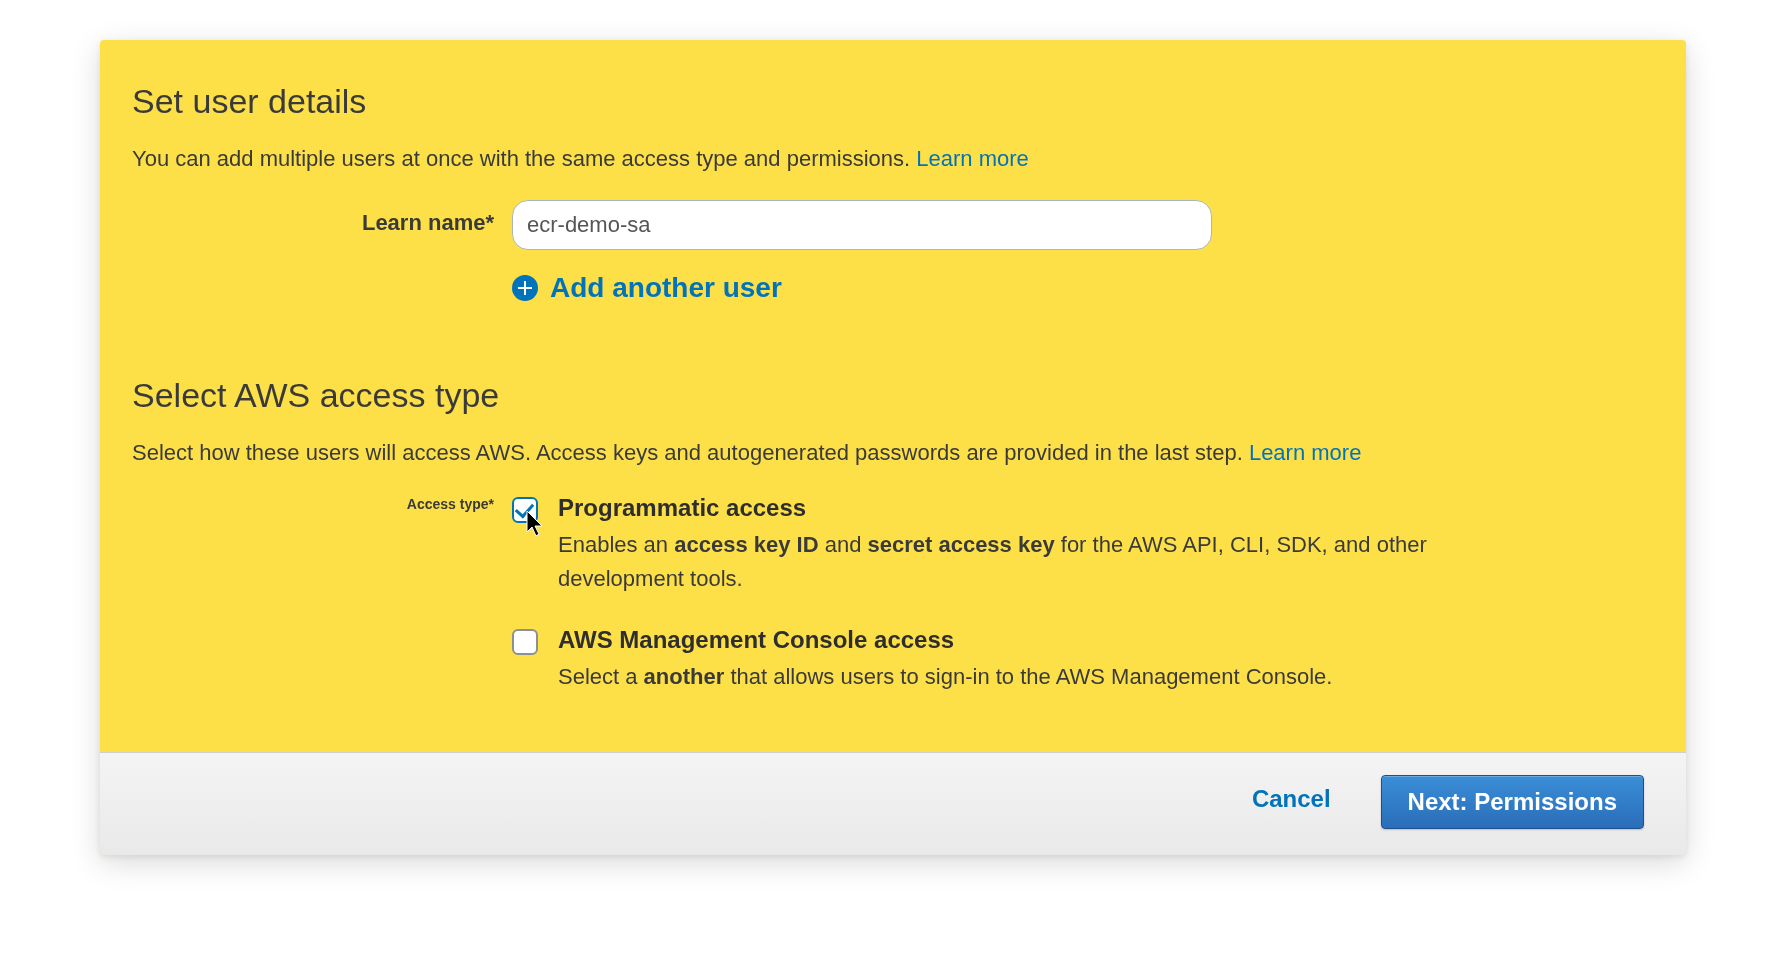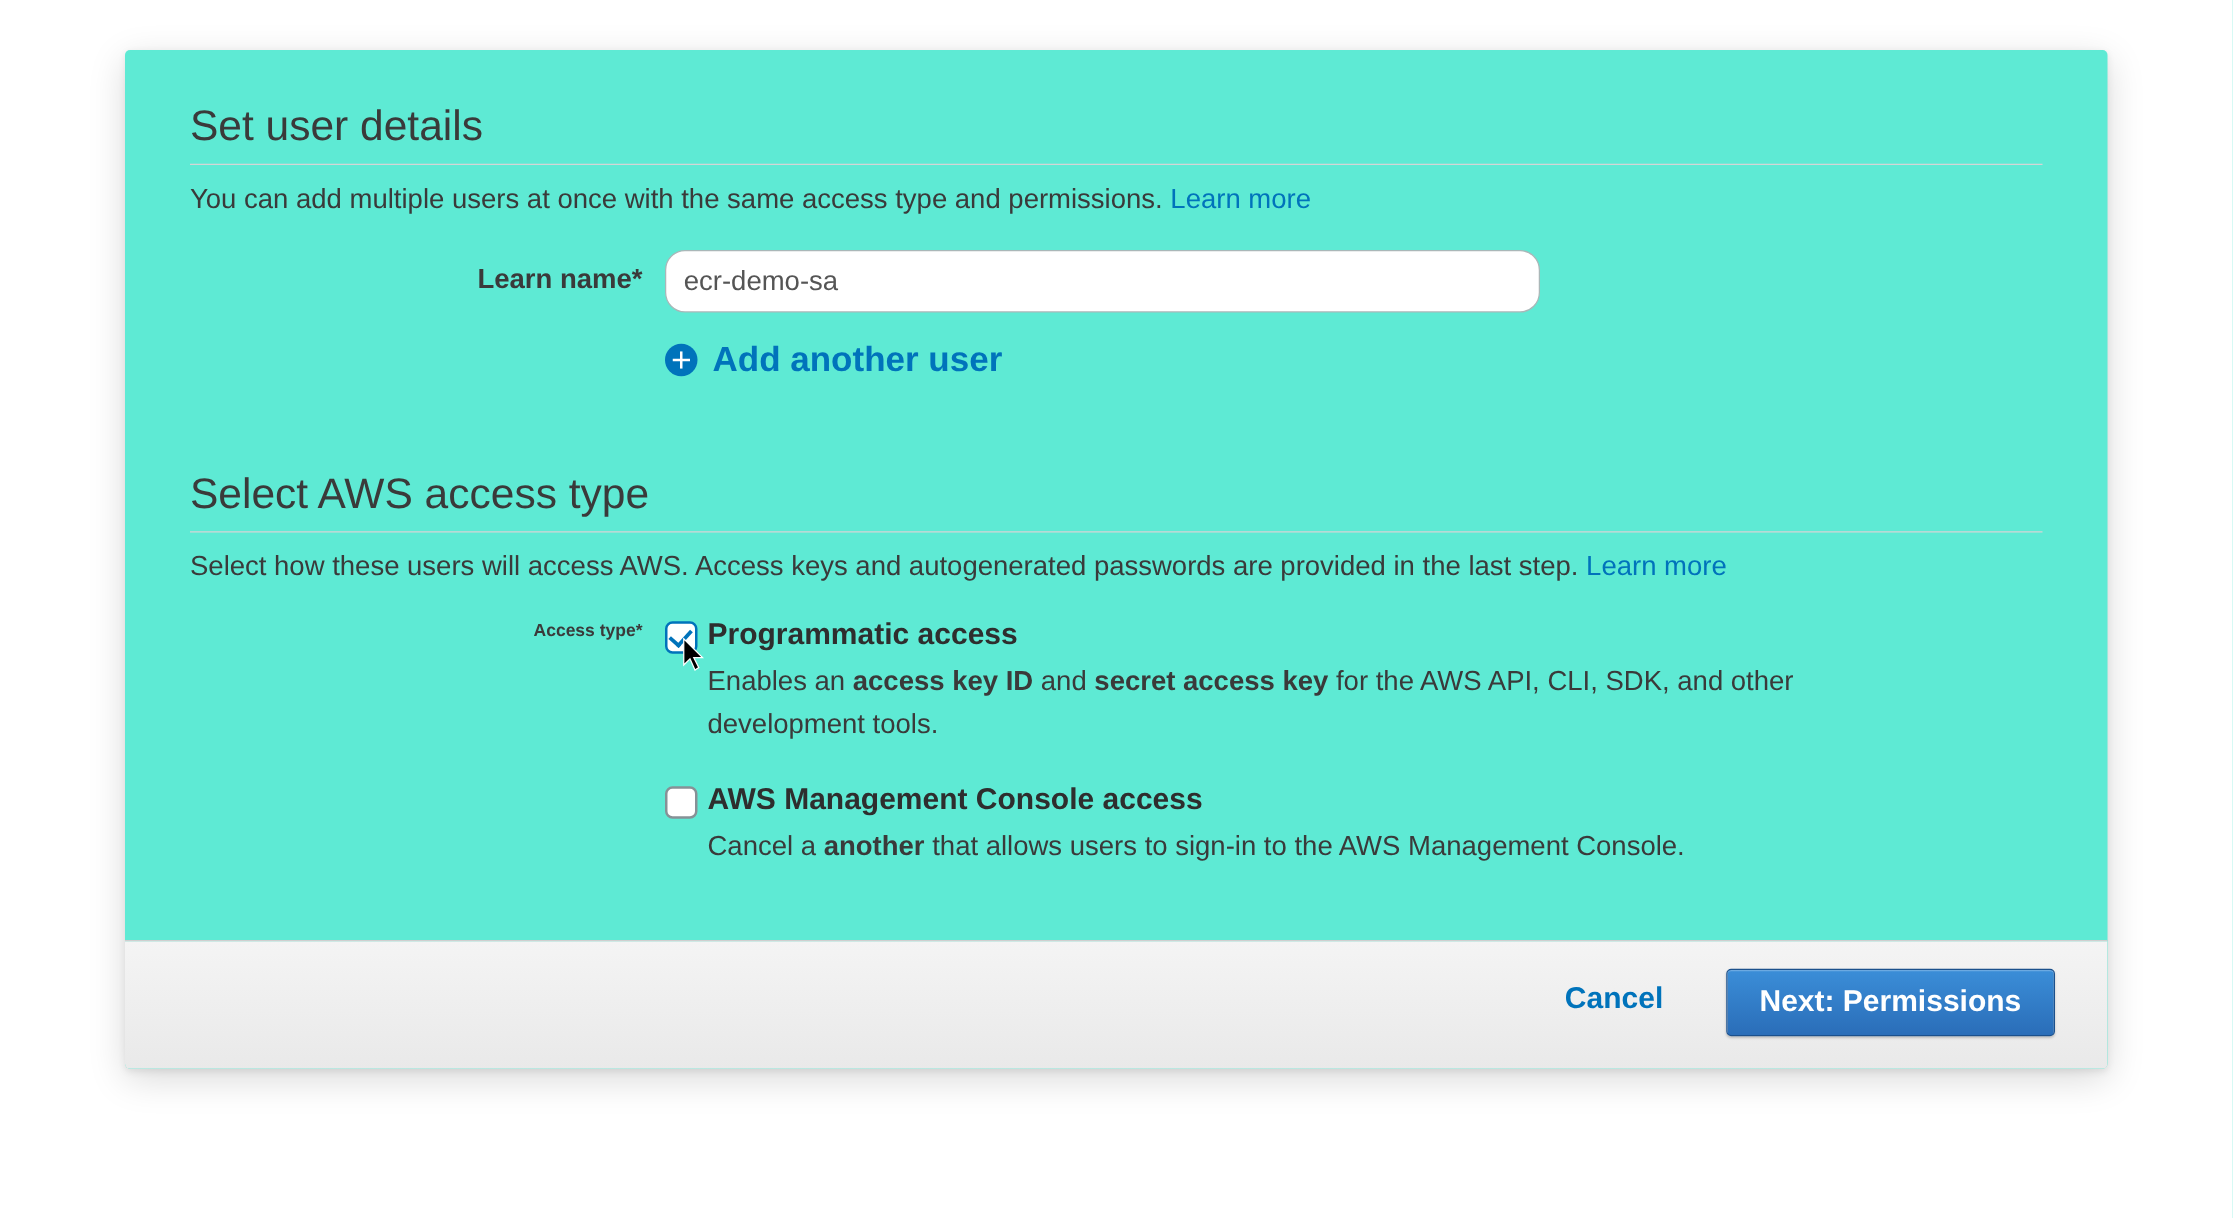--- a/index.html
+++ b/index.html
@@ -10,24 +10,24 @@
     font-size: 22px;
     color: #232f3e;
     background: #fff;
   }
   .page {
     width: 1786px;
     padding: 40px 100px 200px 100px;
     position: relative;
   }
   .card {
-    background: #5eead4;
+    background: #fde047;
     border-radius: 4px;
     box-shadow: 0 8px 30px rgba(0,0,0,0.15), 0 2px 6px rgba(0,0,0,0.08);
-    padding: 42px 52px 0 52px;
+    padding: 42px 52px 0 32px;
     position: relative;
     overflow: hidden;
   }
   h2.section-title {
     font-size: 34px;
     font-weight: 400;
     margin: 0 0 10px 0;
     color: #3a3a3a;
   }
   hr.section-rule {
@@ -115,21 +115,21 @@
     font-weight: 700;
     font-size: 14px;
     color: #3a3a3a;
   }
   .access-options-col {
     flex: 1 1 auto;
   }
   .opt {
     display: flex;
     align-items: flex-start;
-    gap: 8px;
+    gap: 20px;
     margin-bottom: 30px;
   }
   .cb {
     width: 26px;
     height: 26px;
     flex: 0 0 26px;
     border: 2px solid #879196;
     border-radius: 6px;
     background: #fff;
     position: relative;
@@ -252,21 +252,21 @@
           <svg class="cursor" style="left:14px; top:16px;" viewBox="0 0 20 28">
             <path d="M1 1 L1 22 L6 17 L10 26 L13 24 L9 16 L16 16 Z" fill="#000" stroke="#fff" stroke-width="1"></path>
           </svg>
         </div>
 
         <div class="opt">
           <div class="cb"></div>
           <div class="opt-body">
             <div class="opt-title">AWS Management Console access</div>
             <div class="opt-desc">
-              <span>Cancel a </span><b>another</b><span> that allows users to sign-in to the AWS Management Console.</span>
+              <span>Select a </span><b>another</b><span> that allows users to sign-in to the AWS Management Console.</span>
             </div>
           </div>
         </div>
 
       </div>
     </div>
 
     <div class="footer-bar">
       <button class="btn-cancel">Cancel</button>
       <button class="btn-primary">Next: Permissions</button>

